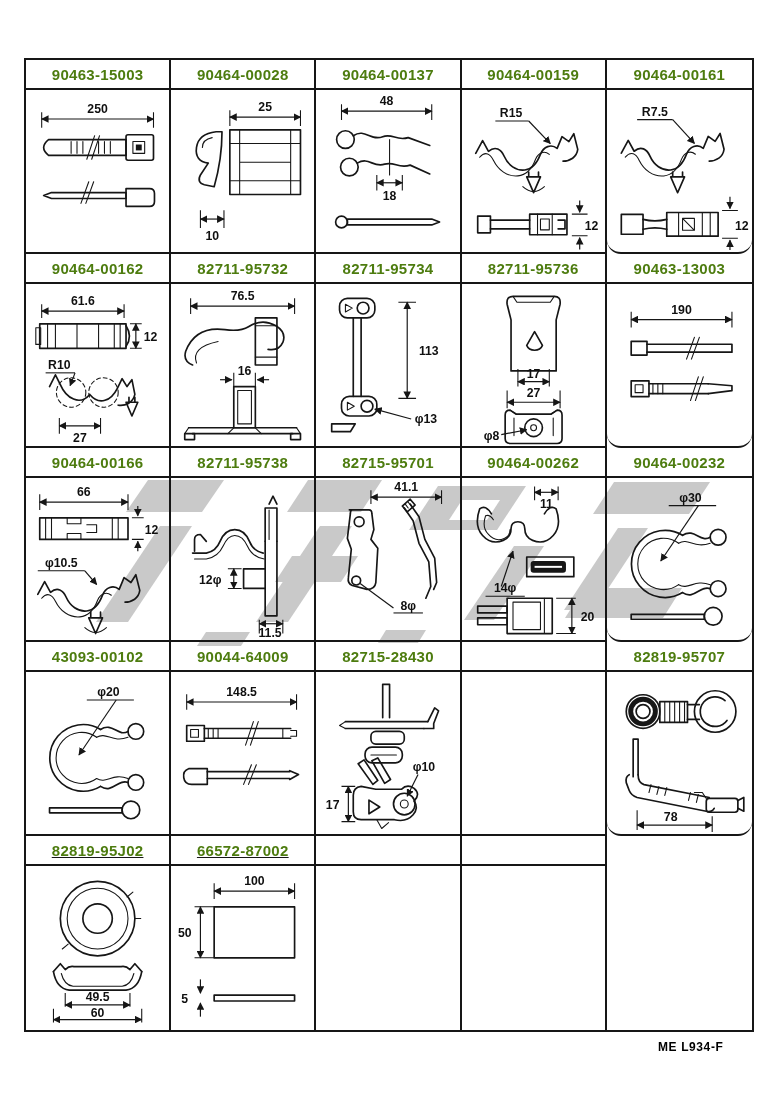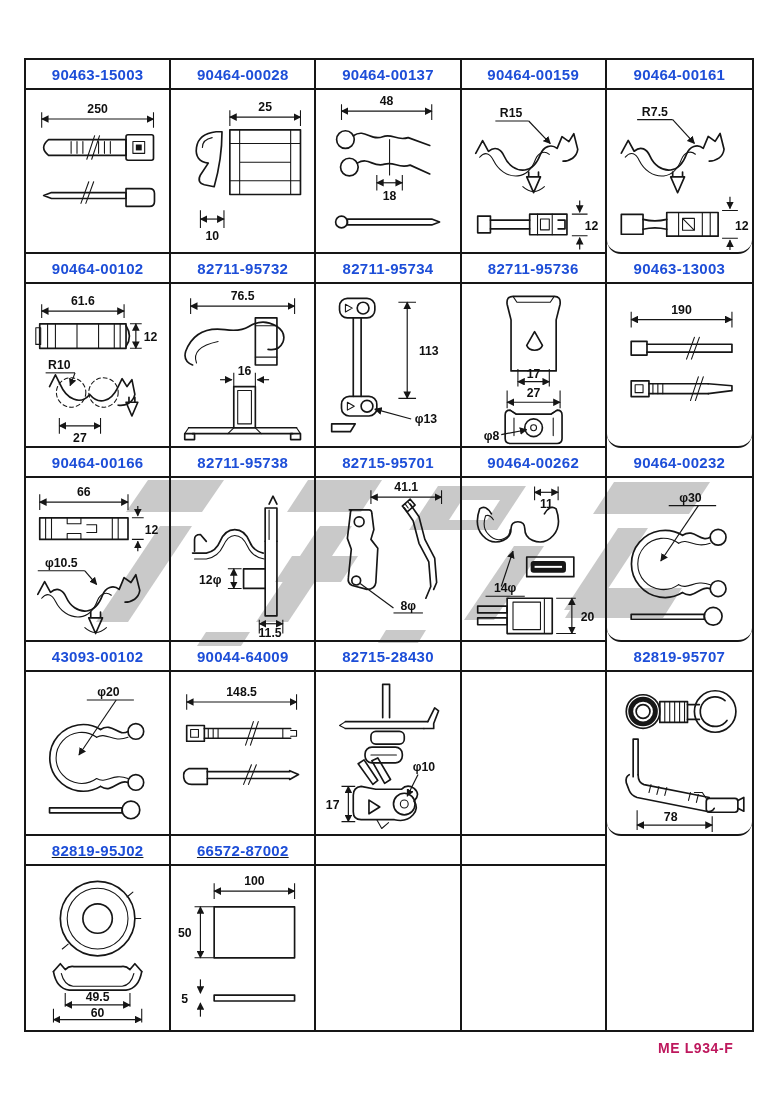--- a/index.html
+++ b/index.html
@@ -11,27 +11,27 @@
   .grid{
     position:absolute;left:24px;top:58px;width:726px;z-index:1;
     display:grid;grid-template-columns:repeat(5,1fr);grid-template-rows:repeat(5,194px);
     border:2.5px solid #161616;background:transparent;
   }
   .cell{border-right:2.5px solid #161616;border-bottom:2.5px solid #161616;display:flex;flex-direction:column;min-width:0;}
   .cell:nth-child(5n){border-right:none;border-radius:14px;}
   .cell:nth-child(n+21){border-bottom:none;text-decoration:underline;}
   .hdr{
     height:28px;border-bottom:2.5px solid #161616;display:flex;align-items:center;justify-content:center;
-    font-size:15px;font-weight:bold;letter-spacing:.3px;color:#1d4ed8;flex:0 0 auto;
+    font-size:15px;font-weight:bold;letter-spacing:.3px;color:#4d7c0f;flex:0 0 auto;
   }
   .body{flex:1 1 auto;position:relative;}
   .body svg{position:absolute;left:0;top:0;width:100%;height:100%;}
   .footer{
     position:absolute;left:658px;top:1040px;z-index:1;
-    font-size:14px;font-weight:bold;letter-spacing:.6px;color:#be185d;
+    font-size:12px;font-weight:bold;letter-spacing:.6px;color:#000000;
   }
   
   .ln{fill:none;stroke:#161616;stroke-width:1.7;stroke-linecap:round;stroke-linejoin:round;}
   .ln2{fill:none;stroke:#161616;stroke-width:1.1;stroke-linecap:round;stroke-linejoin:round;}
   .dim{fill:none;stroke:#161616;stroke-width:1.2;}
   .tk{fill:none;stroke:#161616;stroke-width:1.1;}
   .fl{fill:#161616;stroke:none;}
   .wm{fill:#c9c9c9;stroke:none;}
   .wmw{fill:#ffffff;stroke:none;}
   text.dlab{font:bold 12.5px "Liberation Sans",sans-serif;fill:#101010;text-anchor:middle;}
@@ -166,21 +166,21 @@
       <path class="ln2" d="M72,124 v24 M96,124 v24 M104,124 v24 M76,130 h12 v12 h-12 z M76,130 l12,12"></path>
       <path class="tk" d="M116,122 h16 M116,150 h16"></path>
       <line class="dim" x1="124" y1="108" x2="124" y2="120" marker-end="url(#ah)"></line>
       <line class="dim" x1="124" y1="162" x2="124" y2="152" marker-end="url(#ah)"></line>
       <text class="dlab" x="136" y="142">12</text>
     </svg>
       </div>
   </div>
 
   <div class="cell">
-    <div class="hdr">90464-00102</div>
+    <div class="hdr">90464-00162</div>
     <div class="body">
         <svg viewBox="0 0 146 164">
       <path class="tk" d="M16,20 v14 M100,20 v14"></path>
       <line class="dim" x1="16" y1="27" x2="100" y2="27" marker-start="url(#ah)" marker-end="url(#ah)"></line>
       <text class="dlab" x="58" y="21">61.6</text>
       <rect class="ln" x="14" y="40" width="88" height="25"></rect>
       <path class="ln2" d="M22,40 v25 M30,40 v25 M52,40 v25 M74,40 v25 M90,40 v25 M96,40 v25"></path>
       <path class="ln" d="M102,42 q7,11 0,21"></path>
       <rect class="ln2" x="10" y="44" width="5" height="17"></rect>
       <path class="tk" d="M106,40 h12 M106,65 h12"></path>

